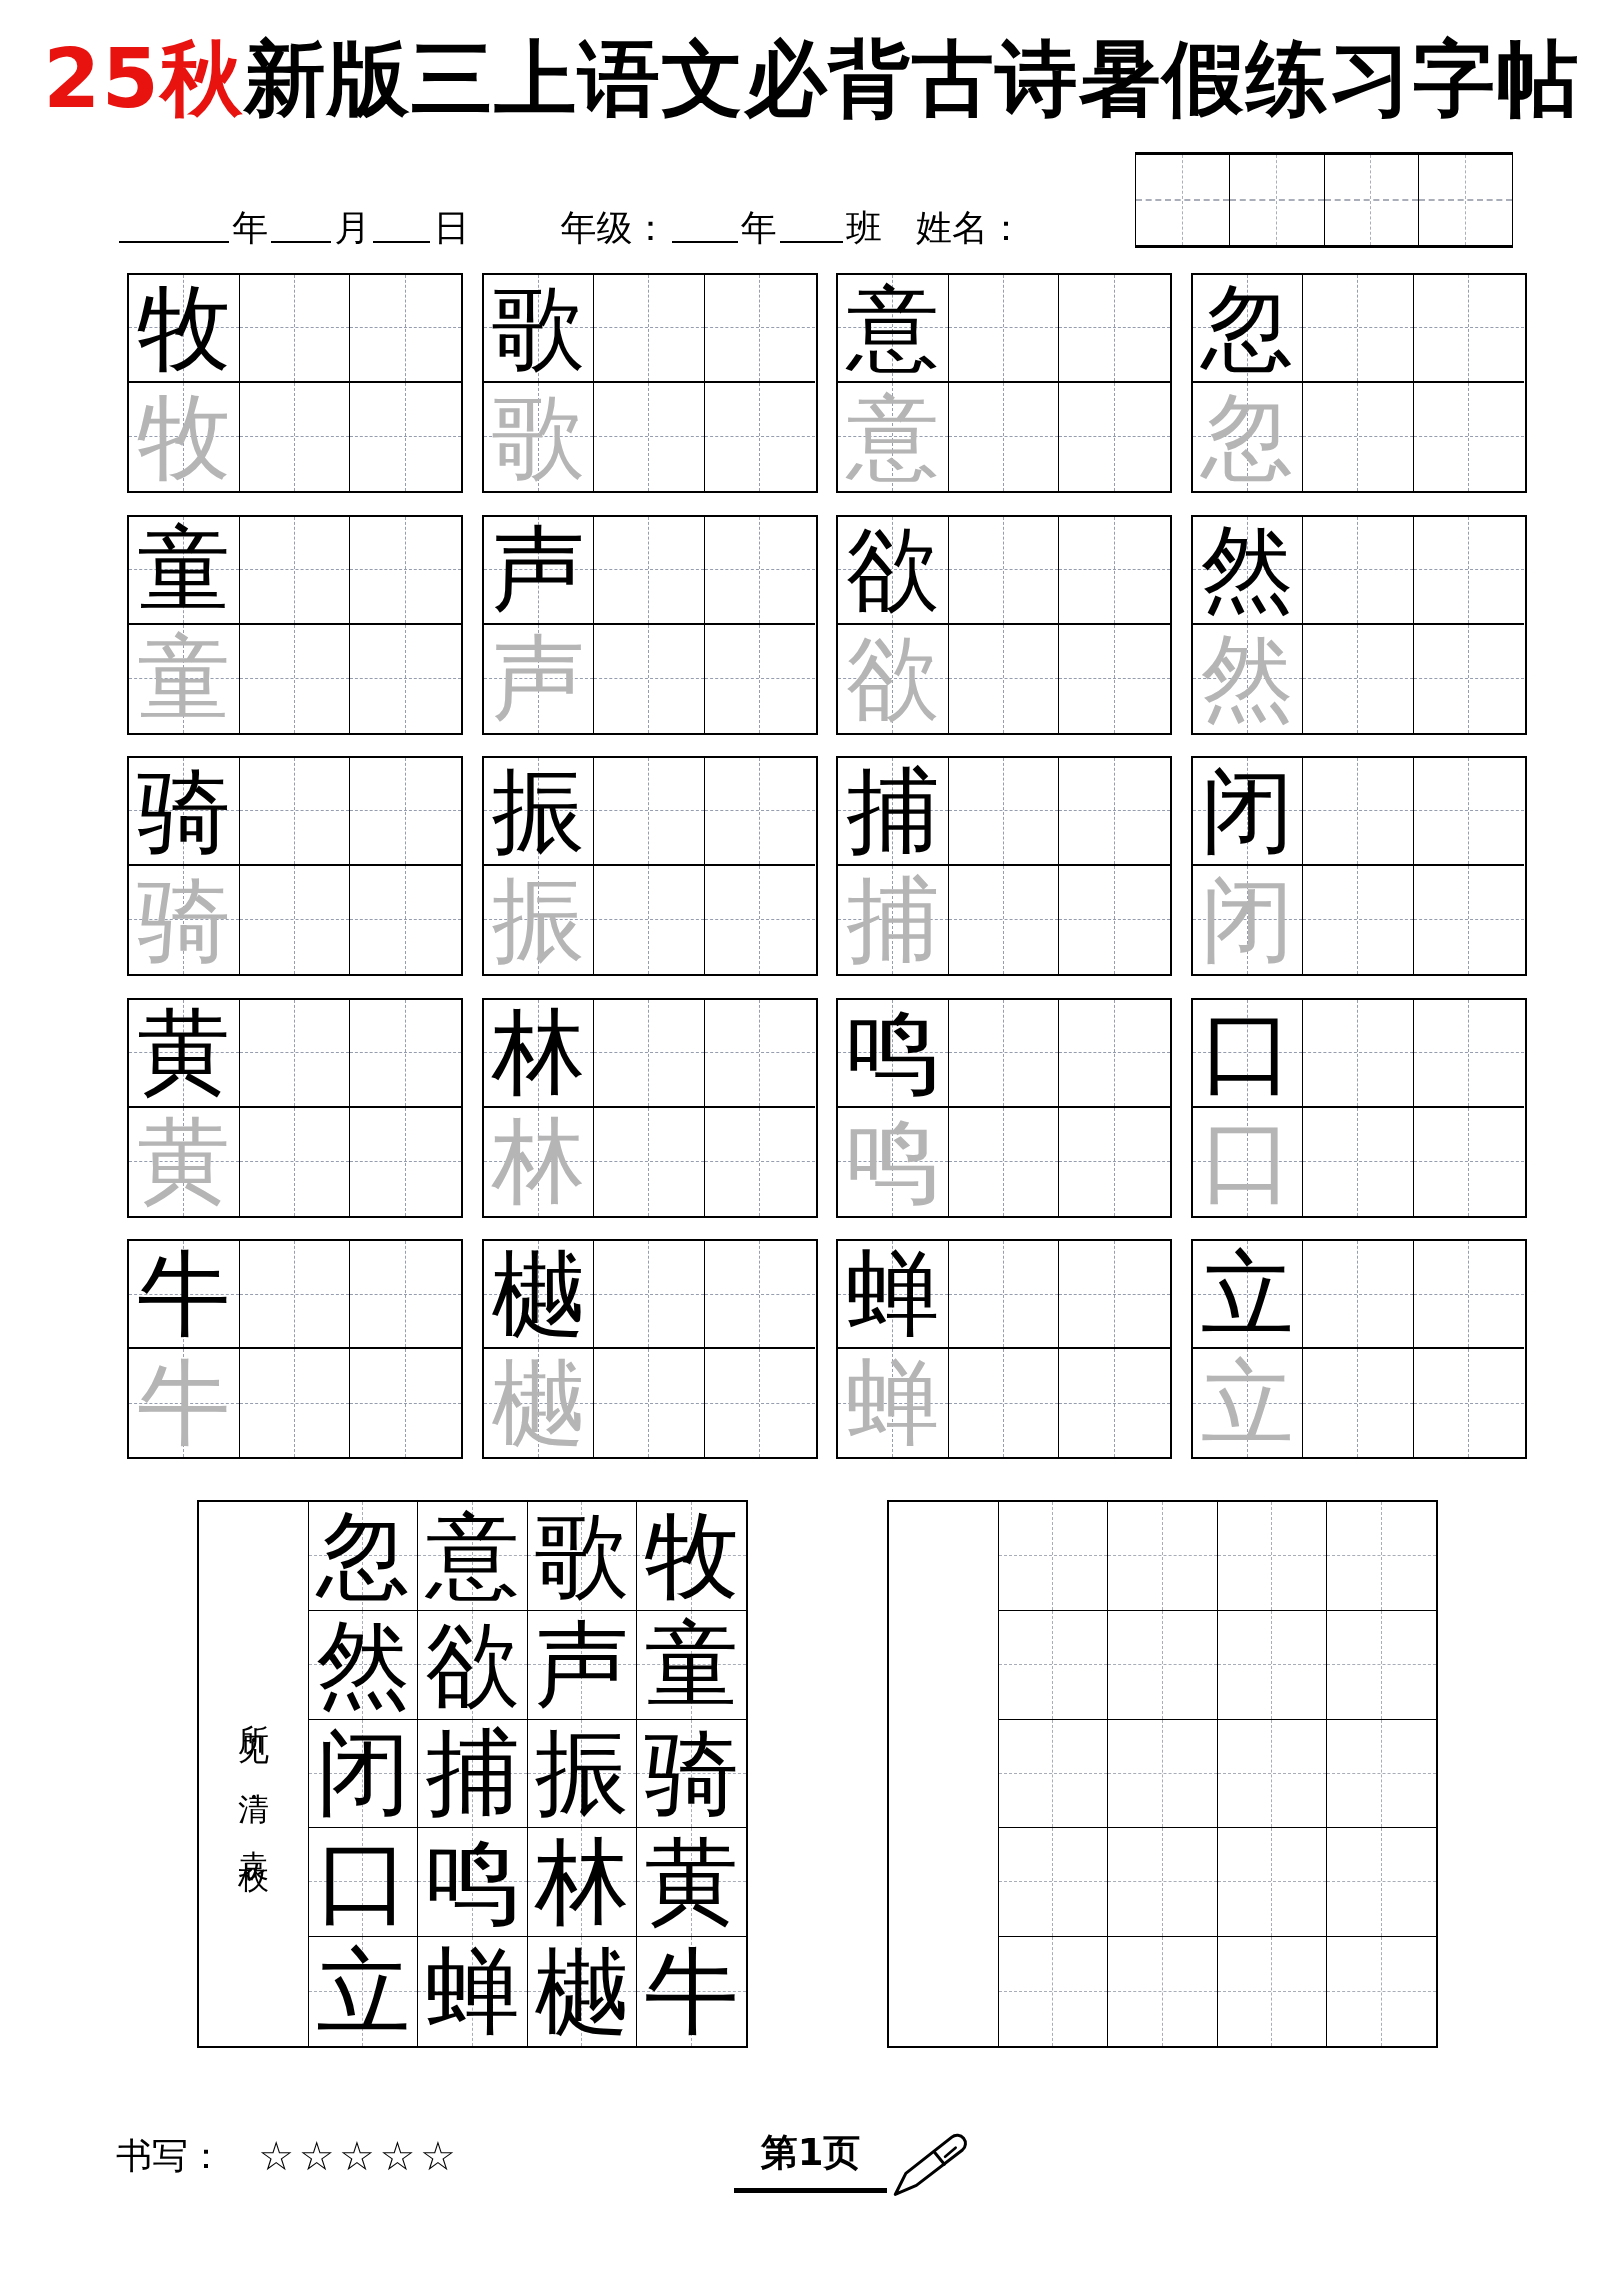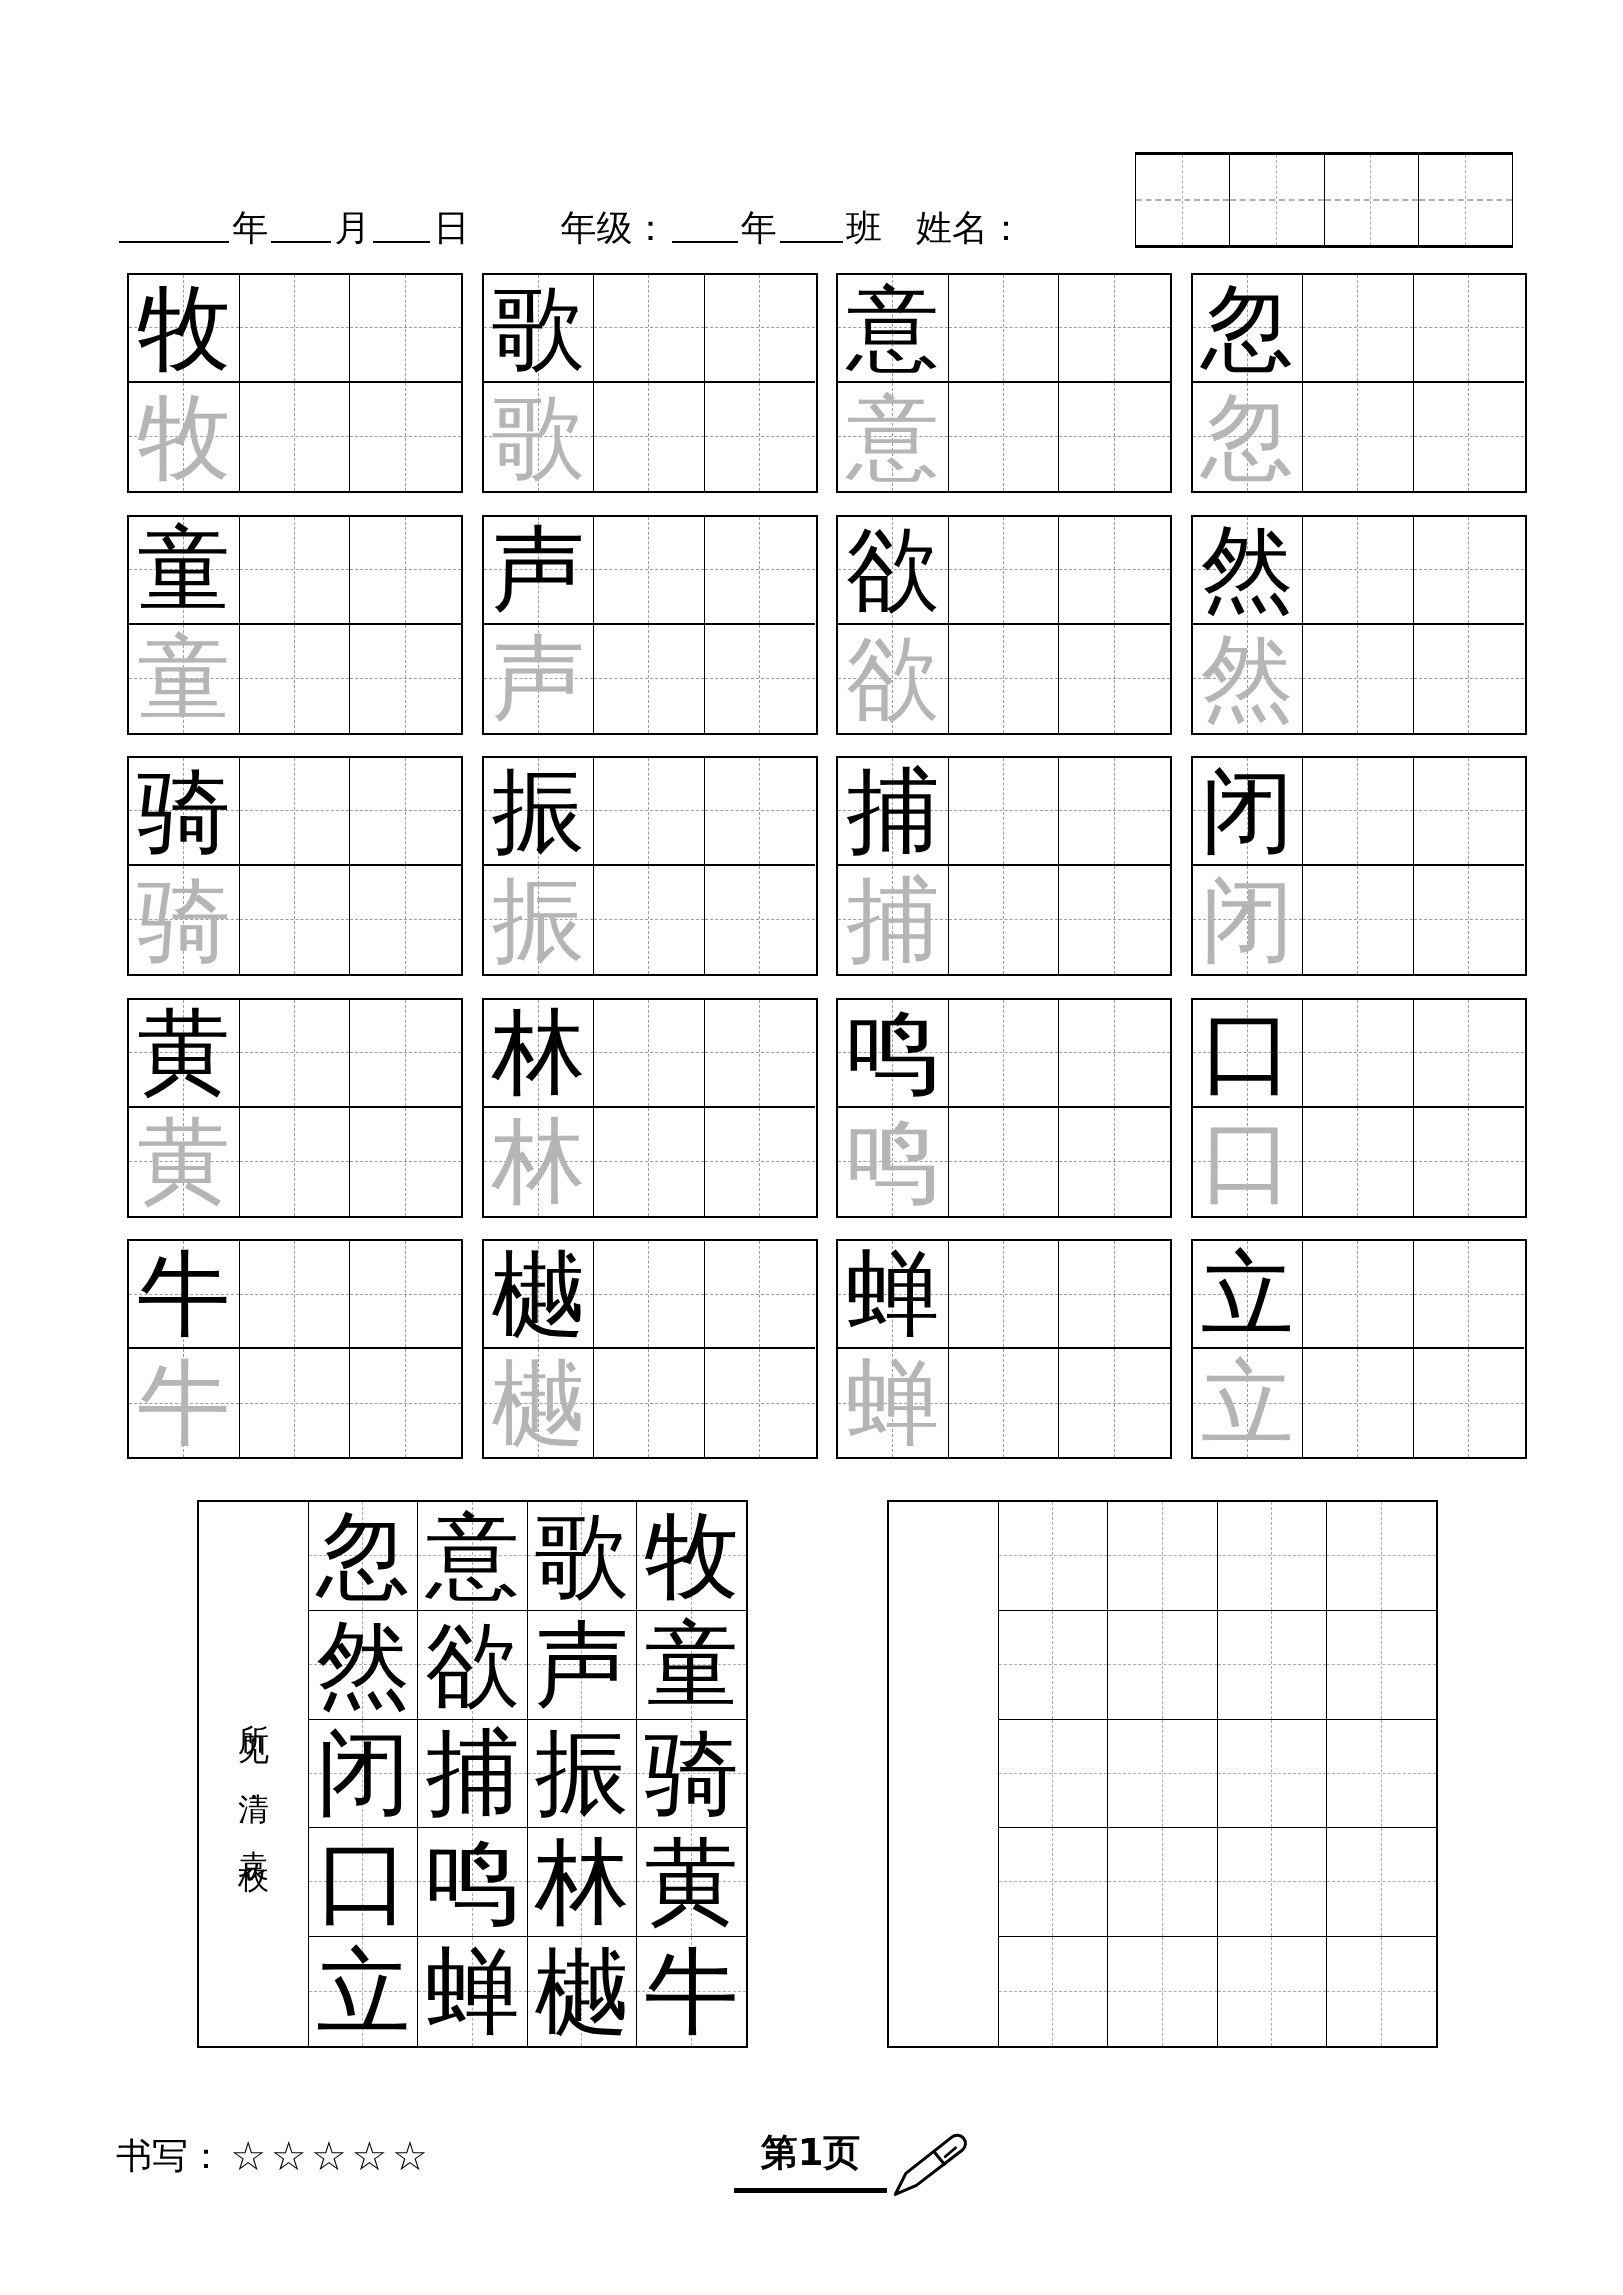--- a/index.html
+++ b/index.html
@@ -98,21 +98,21 @@
     border-top:1.5px dashed #a8adb8; margin-top:-0.8px;
   }
   .pch {
     position:absolute; inset:0; z-index:1;
     display:flex; align-items:center; justify-content:center;
     font-size:94px; line-height:1;
   }
   
   .writing-line {
     position:absolute; left:116px; top:2132px; font-size:36px; line-height:1.2;
-    display:flex; align-items:center;
+    display:flex; align-items:center;gap:28px;
   }
   .stars { letter-spacing:4.6px; margin-left:6.2px; font-size:40px; }
   .page-num {
     position:absolute; left:733px; top:2133px; width:155px; text-align:center;
     font-family:"DejaVu Sans","Liberation Sans",sans-serif; font-weight:bold;
     font-size:37px; line-height:1.1;
   }
   .page-underline {
     position:absolute; left:734px; top:2188px; width:153px; height:5.4px; background:#000;
   }
@@ -121,20 +121,23 @@
     position:absolute; left:116px; top:2197px;
     font-family:"DejaVu Sans","Liberation Sans",sans-serif; font-weight:bold;
     font-size:40px; line-height:1.2;
   }
 </style>
 </head>
 <body>
 
 <div class="page">
 
+  <div class="title">
+    <span class="red">25秋</span><span>新版三上语文必背古诗暑假练习字帖</span>
+  </div>
 
   <div class="dateline">
     <span class="blank" style="width:110px"></span>
     <span>年</span>
     <span class="blank" style="width:60px"></span>
     <span>月</span>
     <span class="blank" style="width:57px"></span>
     <span>日</span>
     <span class="gap" style="width:91px"></span>
     <span>年级：</span>

